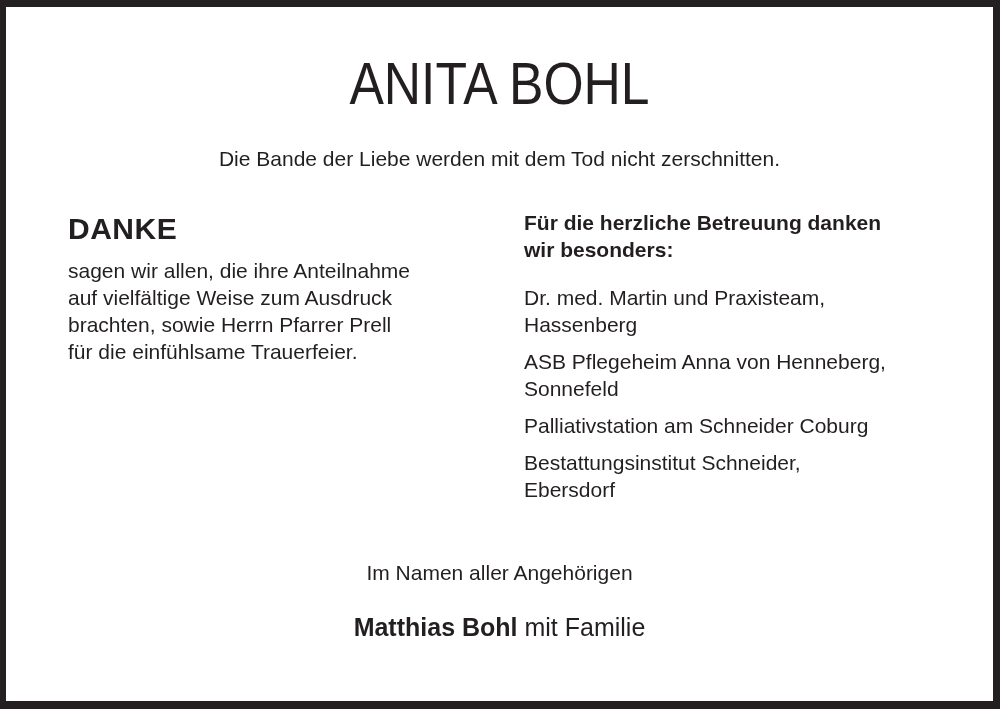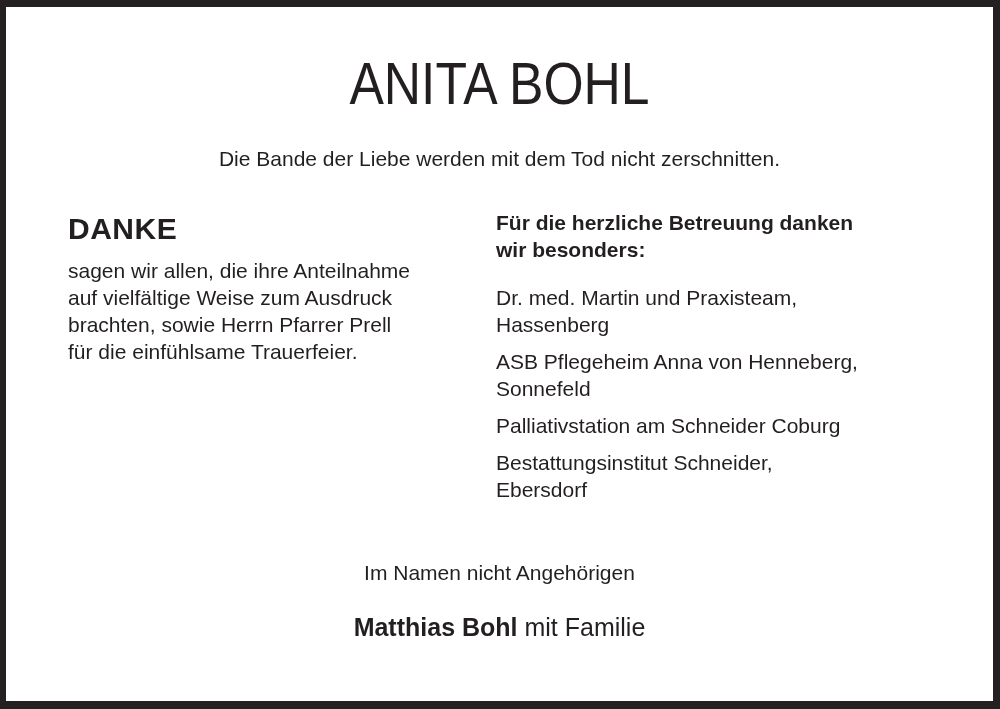--- a/index.html
+++ b/index.html
@@ -56,21 +56,21 @@
     letter-spacing: 0.5px;
   }
   .thanks-body {
     margin: 11px 0 0 0;
     font-size: 21px;
     line-height: 27px;
     white-space: pre-line;
   }
   .col-right {
     position: absolute;
-    left: 490px; top: 202px;
+    left: 518px; top: 202px;
     width: 450px;
   }
   .subhead {
     margin: 0;
     font-size: 21px;
     line-height: 27px;
     font-weight: 700;
     white-space: pre-line;
   }
   .thank-list {
@@ -127,18 +127,18 @@
         <li>Dr. med. Martin und Praxisteam,
 Hassenberg</li>
         <li>ASB Pflegeheim Anna von Henneberg,
 Sonnefeld</li>
         <li>Palliativstation am Schneider Coburg</li>
         <li>Bestattungsinstitut Schneider,
 Ebersdorf</li>
       </ul>
     </div>
 
-    <p class="closing-line">Im Namen nicht Angehörigen</p>
+    <p class="closing-line">Im Namen aller Angehörigen</p>
 
     <p class="signature"><strong>Matthias Bohl</strong><span> mit Familie</span></p>
 
   </div>
 </div>
 
 </body></html>

